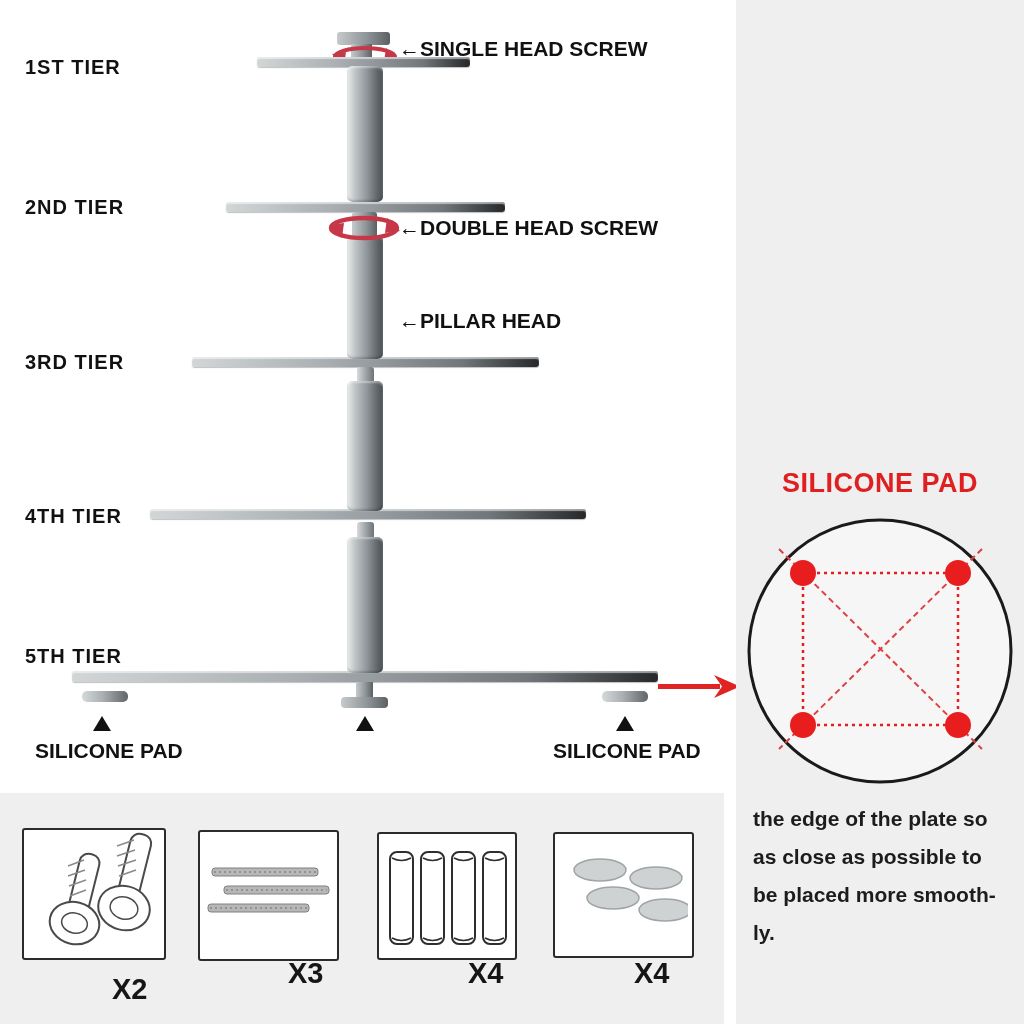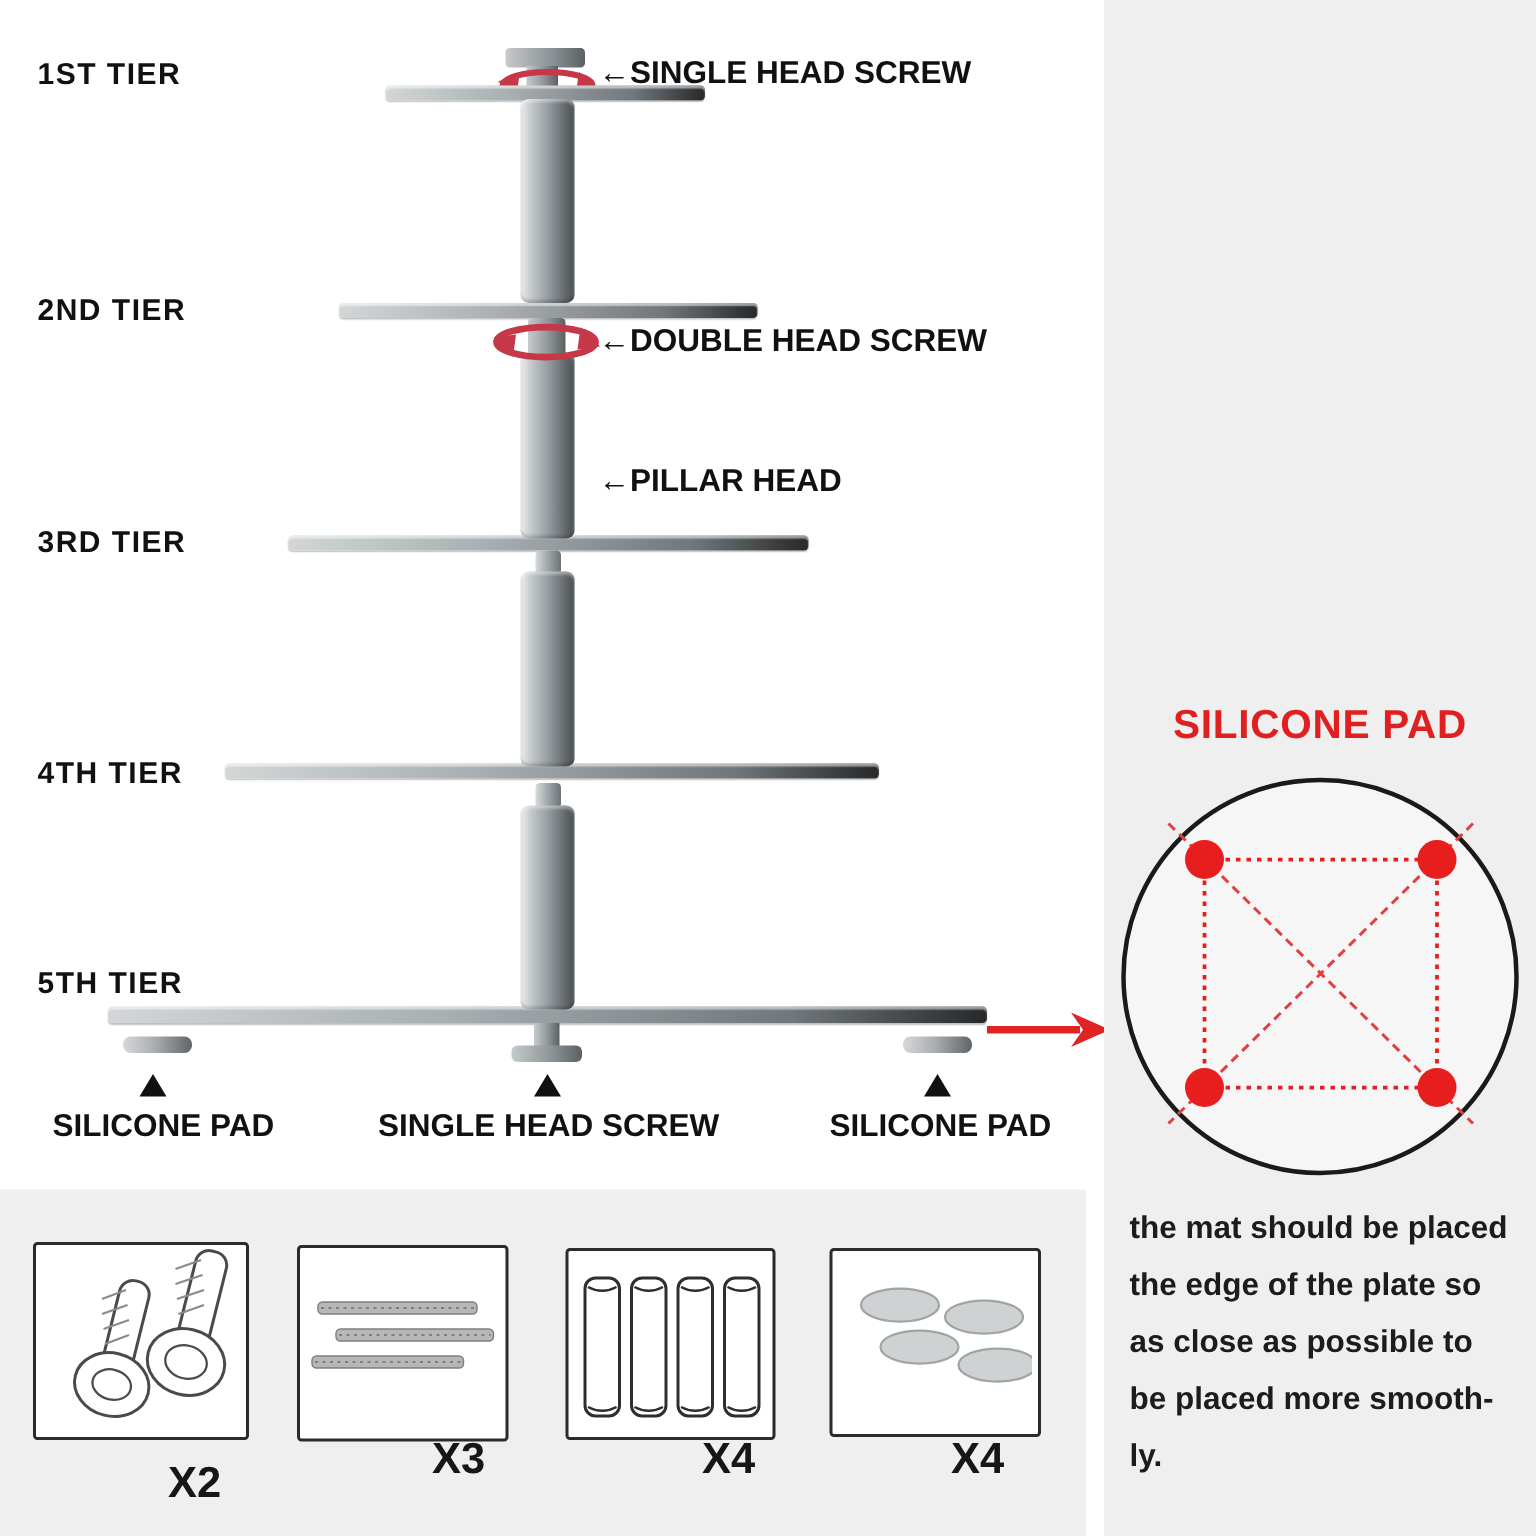--- a/index.html
+++ b/index.html
@@ -2,21 +2,21 @@
 <html><head>
 <meta charset="utf-8">
 <style>
   html,body{margin:0;padding:0;background:#fff;}
   #stage{position:relative;width:1024px;height:1024px;background:#ffffff;overflow:hidden;
          font-family:"Liberation Sans",sans-serif;}
 
   
   .tier-label{position:absolute;left:25px;font:bold 20px "Liberation Sans",sans-serif;
               color:#111;letter-spacing:1px;white-space:nowrap;}
-  #tier-label-1{top:39px}#tier-label-2{top:196px}#tier-label-3{top:351px}
+  #tier-label-1{top:56px}#tier-label-2{top:196px}#tier-label-3{top:351px}
   #tier-label-4{top:505px}#tier-label-5{top:645px}
 
   
   .plate{position:absolute;height:10px;border-radius:3px;
          background:linear-gradient(90deg,#d2d6d7 0%,#a9afb2 38%,#70767a 78%,#26282a 100%);
          box-shadow:inset 0 2px 1px rgba(255,255,255,.55),0 1px 1px rgba(0,0,0,.25);}
   #plate-1{left:257px;top:57px;width:213px}
   #plate-2{left:226px;top:202px;width:279px}
   #plate-3{left:192px;top:357px;width:347px}
   #plate-4{left:150px;top:509px;width:436px}
@@ -130,21 +130,20 @@
   <div class="metal" id="bottom-screw-stem"></div>
   <div class="metal" id="bottom-screw-base"></div>
   <div class="pad" id="pad-left"></div>
   <div class="pad" id="pad-right"></div>
 
   <div class="marker" id="marker-left"></div>
   <div class="marker" id="marker-center"></div>
   <div class="marker" id="marker-right"></div>
 
   <div class="base-label" id="base-label-left">SILICONE PAD</div>
-  <div class="base-label" id="base-label-center">SINGLE HEAD SCREW</div>
   <div class="base-label" id="base-label-right">SILICONE PAD</div>
 
   <svg id="red-arrow" width="86" height="26" viewBox="0 0 86 26">
     <rect x="2" y="10" width="62" height="5" fill="#e02424"></rect>
     <polygon points="58,1 84,12.5 58,24 66,12.5" fill="#e02424"></polygon>
   </svg>
 
   <div id="side-panel">
     <div id="panel-title">SILICONE PAD</div>
 
@@ -165,21 +164,20 @@
 
       <g fill="#e81e1e">
         <circle cx="61" cy="63" r="13"></circle>
         <circle cx="216" cy="63" r="13"></circle>
         <circle cx="61" cy="215" r="13"></circle>
         <circle cx="216" cy="215" r="13"></circle>
       </g>
     </svg>
 
     <div id="panel-text">
-      <div>the mat should be placed</div>
       <div>the edge of the plate so</div>
       <div>as close as possible to</div>
       <div>be placed more smooth-</div>
       <div>ly.</div>
     </div>
   </div>
 
   <div id="parts-panel">
 
     <div class="part-box" id="part-box-1">

